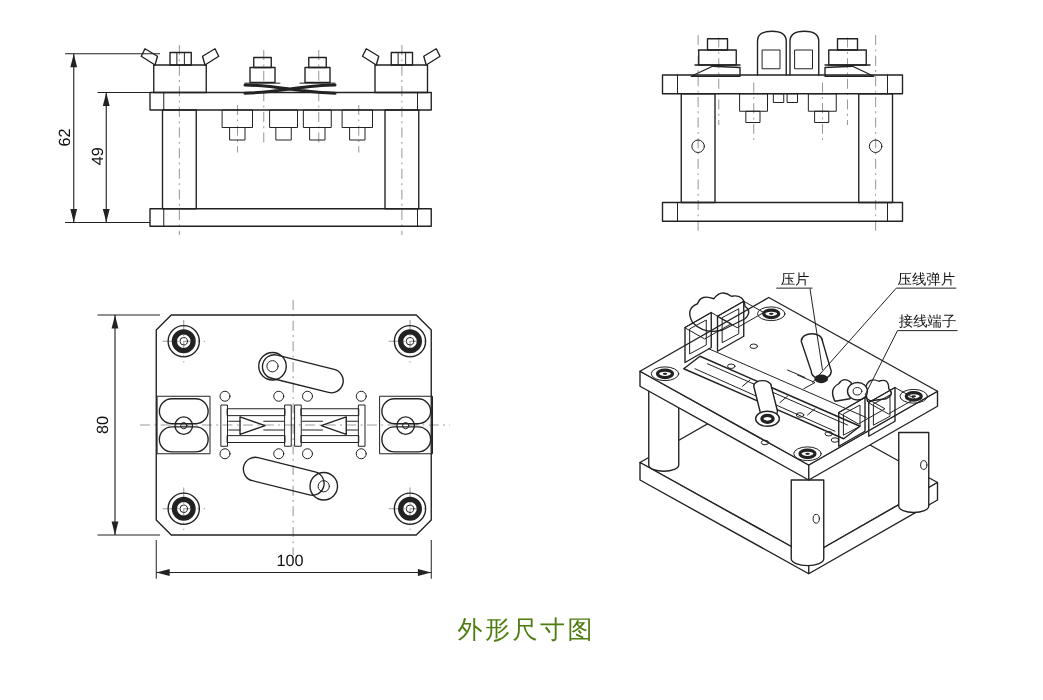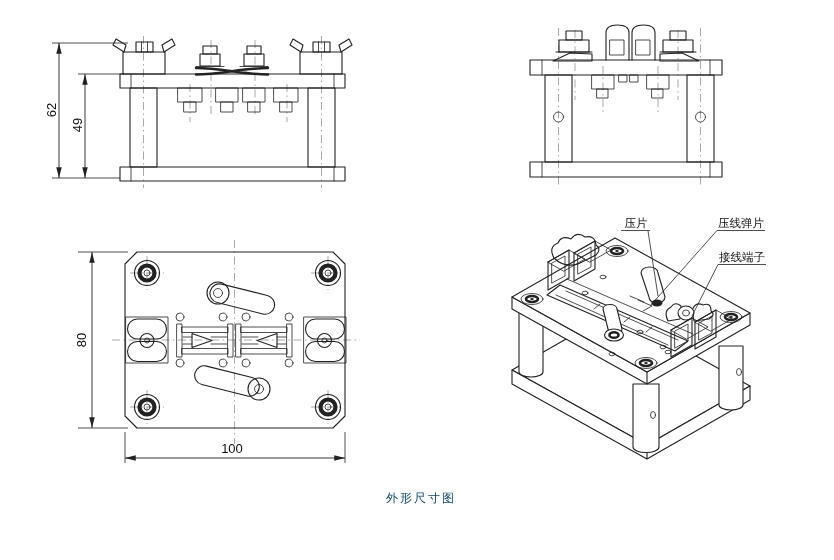--- a/index.html
+++ b/index.html
@@ -13,21 +13,21 @@
   .dk{fill:#222;stroke:none;}
   .sp{fill:none;stroke:#222;stroke-width:2.4;stroke-linecap:round;}
   .cl{fill:none;stroke:#9b9b9b;stroke-width:.85;stroke-dasharray:8 3.5 1.5 3.5;}
   .ring{fill:none;stroke:#222;stroke-width:4.2;}
   .ring2{fill:none;stroke:#222;stroke-width:2.6;}
   .ext{fill:none;stroke:#222;stroke-width:.8;}
   .dim{fill:none;stroke:#222;stroke-width:.9;marker-start:url(#arr);marker-end:url(#arr);}
   .txt{fill:#111;stroke:none;font-family:"Liberation Sans",sans-serif;font-size:13px;}
   .lbl{font-size:11.5px;}
   .caption{position:absolute;left:341px;top:490px;width:160px;text-align:center;
-           font-size:12px;letter-spacing:2px;color:#0c4a6e;}
+           font-size:20px;letter-spacing:2px;color:#4d7c0f;}
 </style>
 </head>
 <body>
 
 <div class="canvas">
 <svg width="834" height="560" viewBox="0 0 834 560">
   <defs>
     <marker id="arr" viewBox="0 0 12 8" refX="11.5" refY="4" markerWidth="13" markerHeight="9" orient="auto-start-reverse">
       <path d="M0.5,1.2 L11.5,4 L0.5,6.8 Z" fill="#222"></path>
     </marker>

